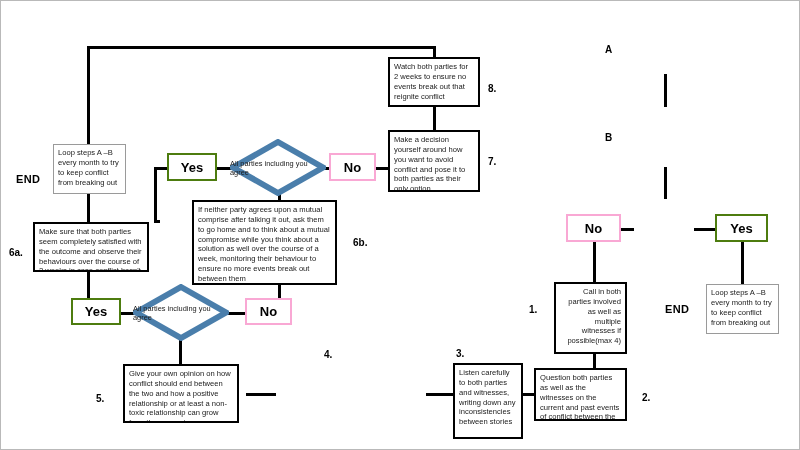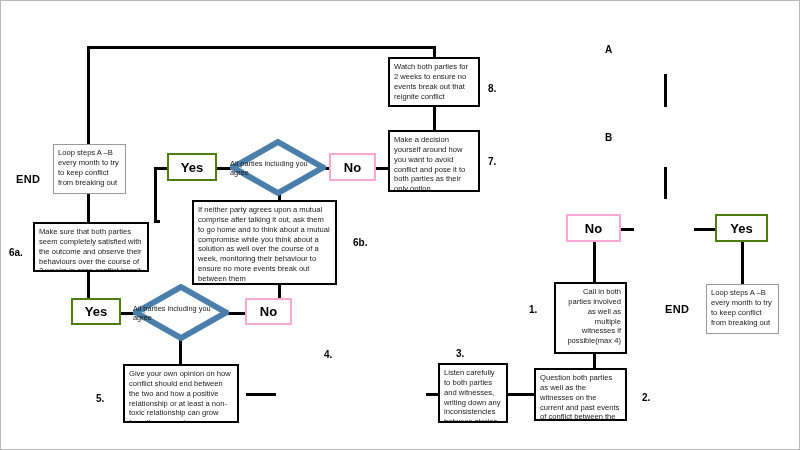--- a/index.html
+++ b/index.html
@@ -146,21 +146,21 @@
 
   <div class="box thin" style="left:705px;top:283px;width:73px;height:50px;">Loop steps A –B every month to try to keep conflict from breaking out</div>
   <div class="tag end" style="left:664px;top:302px;">END</div>
 
   <div class="box" style="left:553px;top:281px;width:73px;height:72px;text-align:right;">Call in both parties involved as well as multiple witnesses if possible(max 4)</div>
   <div class="tag" style="left:528px;top:303px;">1.</div>
 
   <div class="box" style="left:533px;top:367px;width:93px;height:53px;">Question both parties as well as the witnesses on the current and past events of conflict between the 2</div>
   <div class="tag" style="left:641px;top:391px;">2.</div>
 
-  <div class="box" style="left:437px;top:362px;width:70px;height:60px;">Listen carefully to both parties and witnesses, writing down any inconsistencies between stories</div>
+  <div class="box" style="left:452px;top:362px;width:70px;height:76px;">Listen carefully to both parties and witnesses, writing down any inconsistencies between stories</div>
   <div class="tag" style="left:455px;top:347px;">3.</div>
 
   <div class="tag" style="left:323px;top:348px;">4.</div>
 
   <div class="box" style="left:122px;top:363px;width:116px;height:59px;">Give your own opinion on how conflict should end between the two and how a positive relationship or at least a non-toxic relationship can grow from these events</div>
   <div class="tag" style="left:95px;top:392px;">5.</div>
 
   <div class="diamond" style="left:132px;top:283px;width:96px;height:57px;">
     <svg class="shape" viewBox="0 0 96 57" preserveAspectRatio="none">
       <polygon points="48,3 93,28.5 48,54 3,28.5" fill="#ffffff" stroke="#4a7eab" stroke-width="6"></polygon>

